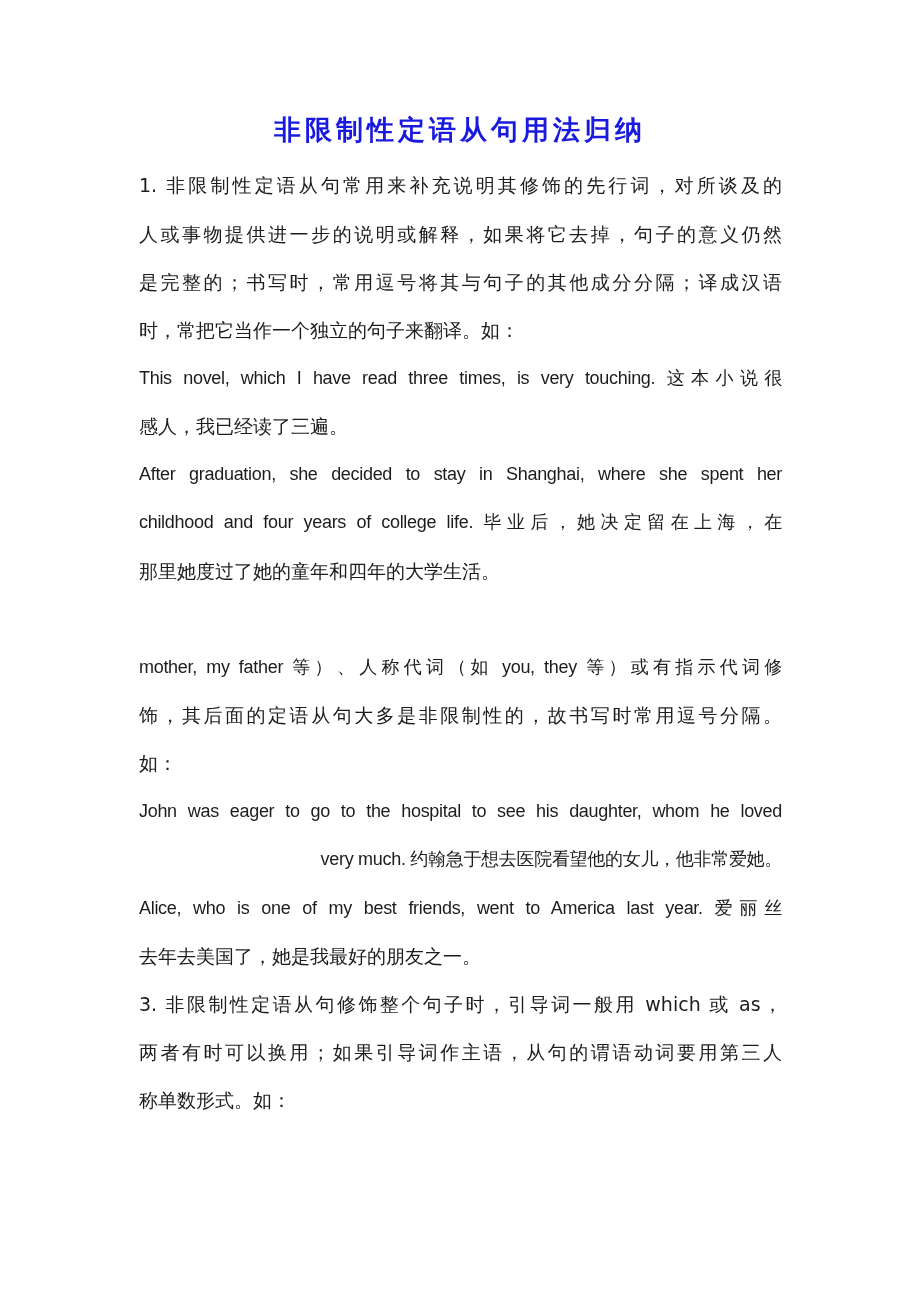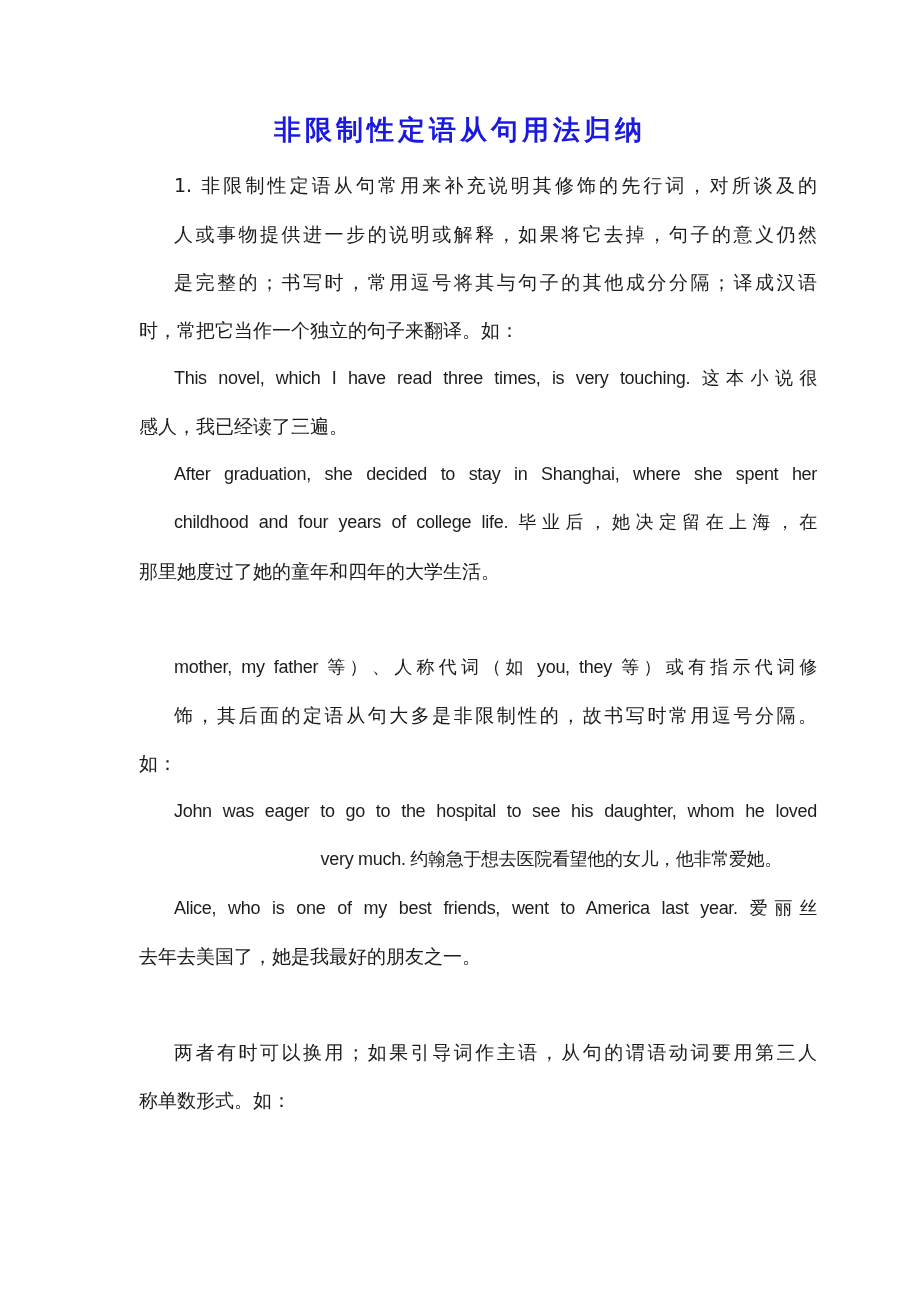--- a/index.html
+++ b/index.html
@@ -39,21 +39,20 @@
       left: 139px;
       width: 643px;
       font-size: 19px;
       line-height: 26px;
       white-space: nowrap;
       color: #1c1c1c;
     }
     .line.justify {
       text-align: justify;
       text-align-last: justify;
-      margin-left: 35px;
     }
     .en {
       font-family: "Liberation Sans", "DejaVu Sans", sans-serif;
       font-size: 18px;
       letter-spacing: -0.3px;
       text-align: right;
     }
   </style>
 </head>
 <body>
@@ -77,17 +76,18 @@
   <div class="line justify en" style="top:654px">mother, my father 等）、人称代词（如 you, they 等）或有指示代词修</div>
   <div class="line justify" style="top:702px">饰，其后面的定语从句大多是非限制性的，故书写时常用逗号分隔。</div>
   <div class="line" style="top:750px">如：</div>
 
   <div class="line justify en" style="top:798px">John was eager to go to the hospital to see his daughter, whom he loved</div>
   <div class="line en" style="top:846px">very much.  约翰急于想去医院看望他的女儿，他非常爱她。</div>
 
   <div class="line justify en" style="top:895px">Alice, who is one of my best friends, went to America last year.  爱丽丝</div>
   <div class="line" style="top:943px">去年去美国了，她是我最好的朋友之一。</div>
 
+  <div class="line justify" style="top:991px">3. 非限制性定语从句修饰整个句子时，引导词一般用 which 或 as，</div>
   <div class="line justify" style="top:1039px">两者有时可以换用；如果引导词作主语，从句的谓语动词要用第三人</div>
   <div class="line" style="top:1087px">称单数形式。如：</div>
 
 
 </div>
 
 </body></html>

